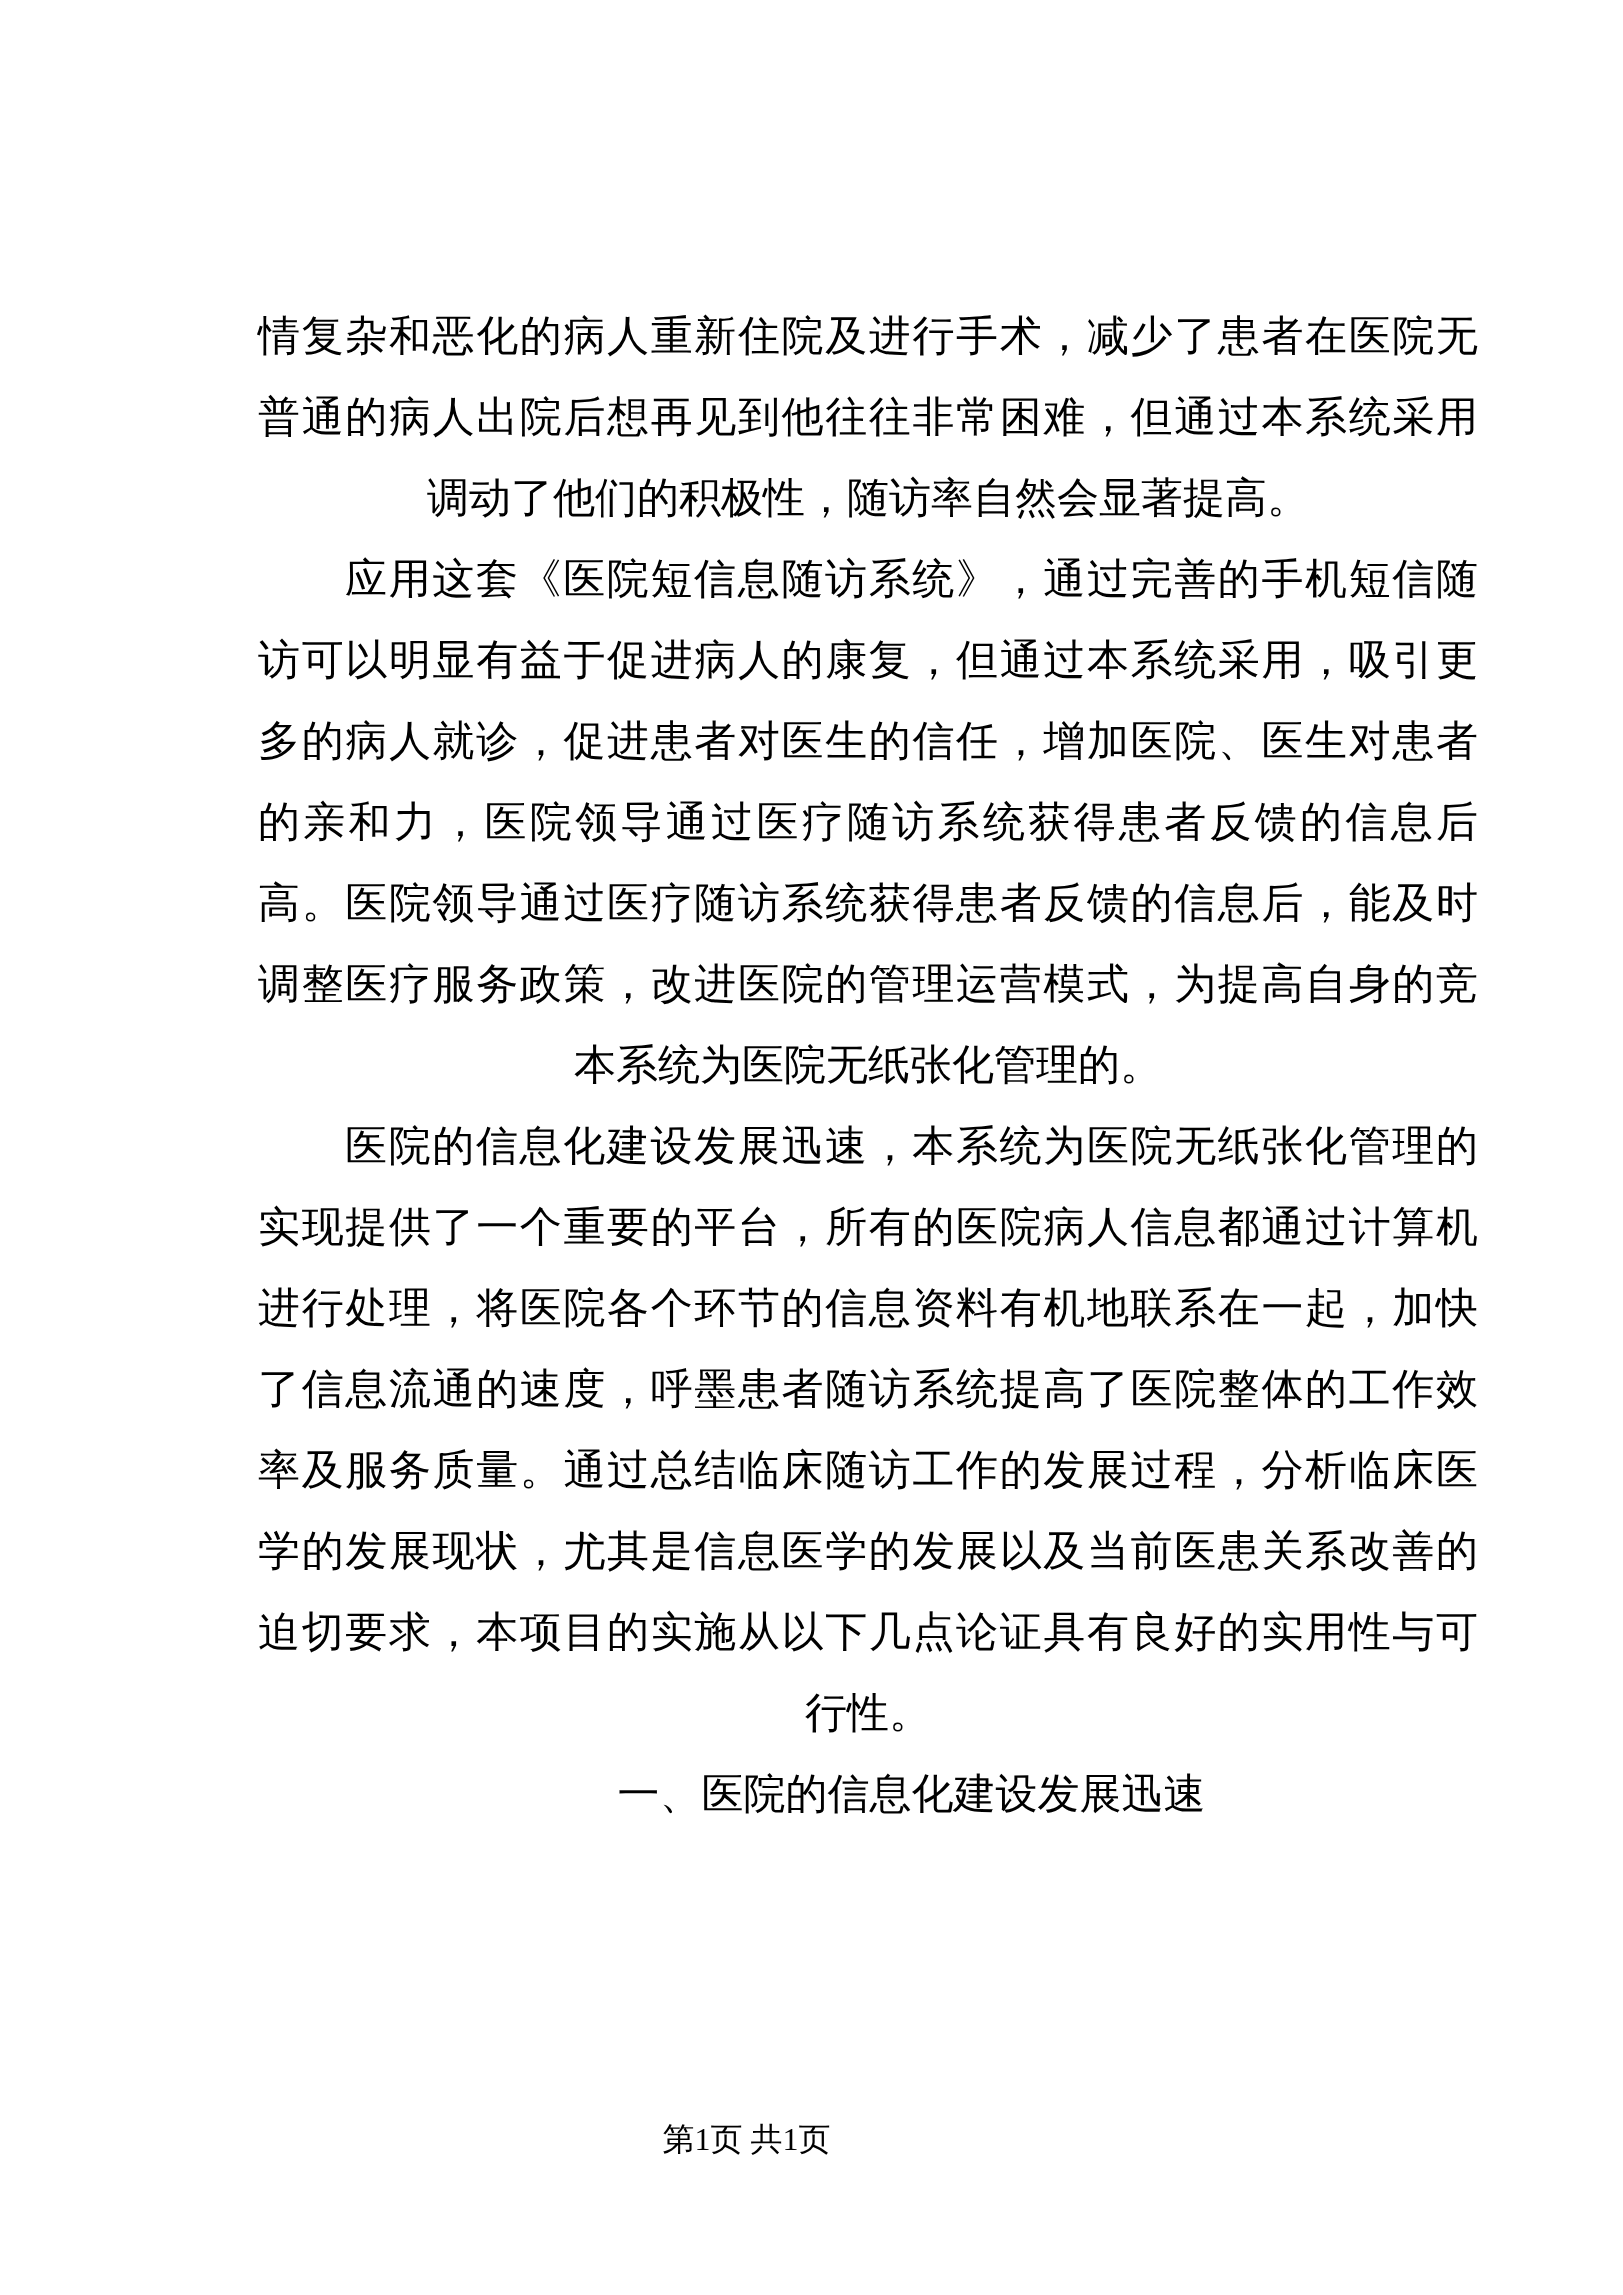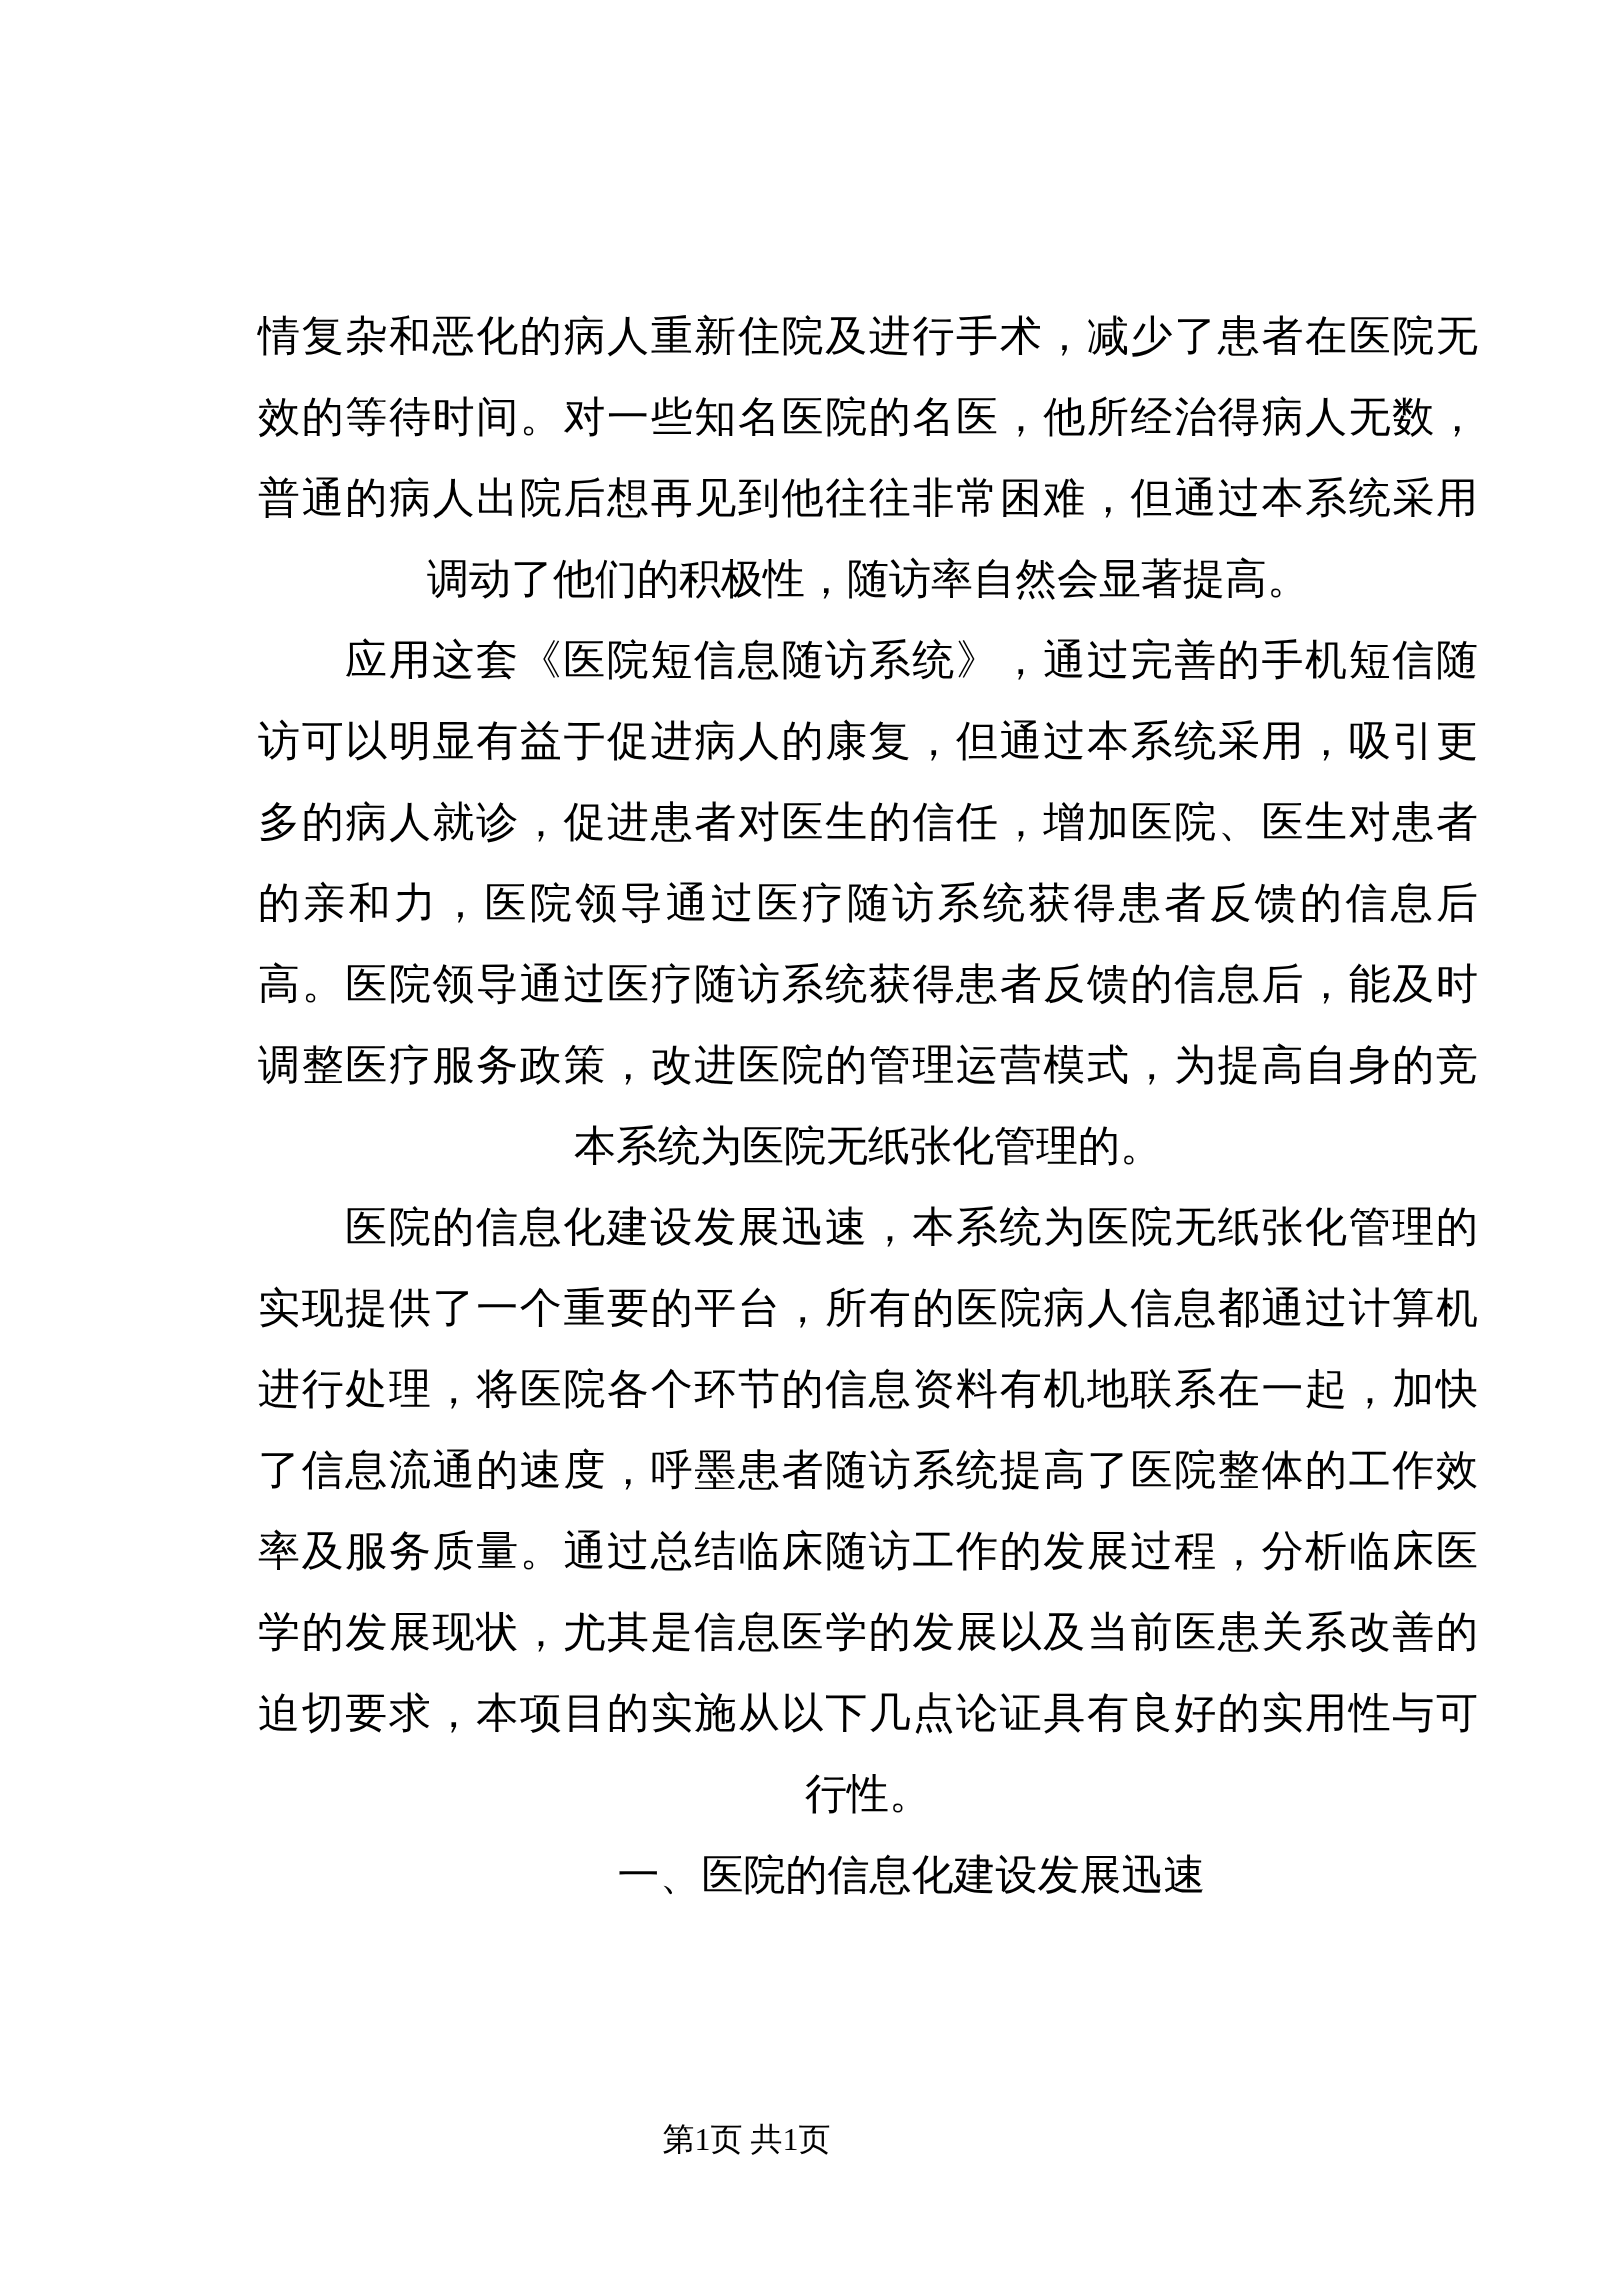--- a/index.html
+++ b/index.html
@@ -61,21 +61,20 @@
     color: #000000;
   }
 </style>
 </head>
 <body>
 
 <div class="page">
   <div class="doc-body">
       <div class="paragraph">
         <div class="line just">情复杂和恶化的病人重新住院及进行手术，减少了患者在医院无</div>
-        <div class="line just">效的等待时间。对一些知名医院的名医，他所经治得病人无数，</div>
         <div class="line just">普通的病人出院后想再见到他往往非常困难，但通过本系统采用</div>
         <div class="line">调动了他们的积极性，随访率自然会显著提高。</div>
       </div>
       <div class="paragraph">
         <div class="line just indent">应用这套《医院短信息随访系统》，通过完善的手机短信随</div>
         <div class="line just">访可以明显有益于促进病人的康复，但通过本系统采用，吸引更</div>
         <div class="line just">多的病人就诊，促进患者对医生的信任，增加医院、医生对患者</div>
         <div class="line just">的亲和力，医院领导通过医疗随访系统获得患者反馈的信息后</div>
         <div class="line just">高。医院领导通过医疗随访系统获得患者反馈的信息后，能及时</div>
         <div class="line just">调整医疗服务政策，改进医院的管理运营模式，为提高自身的竞</div>

